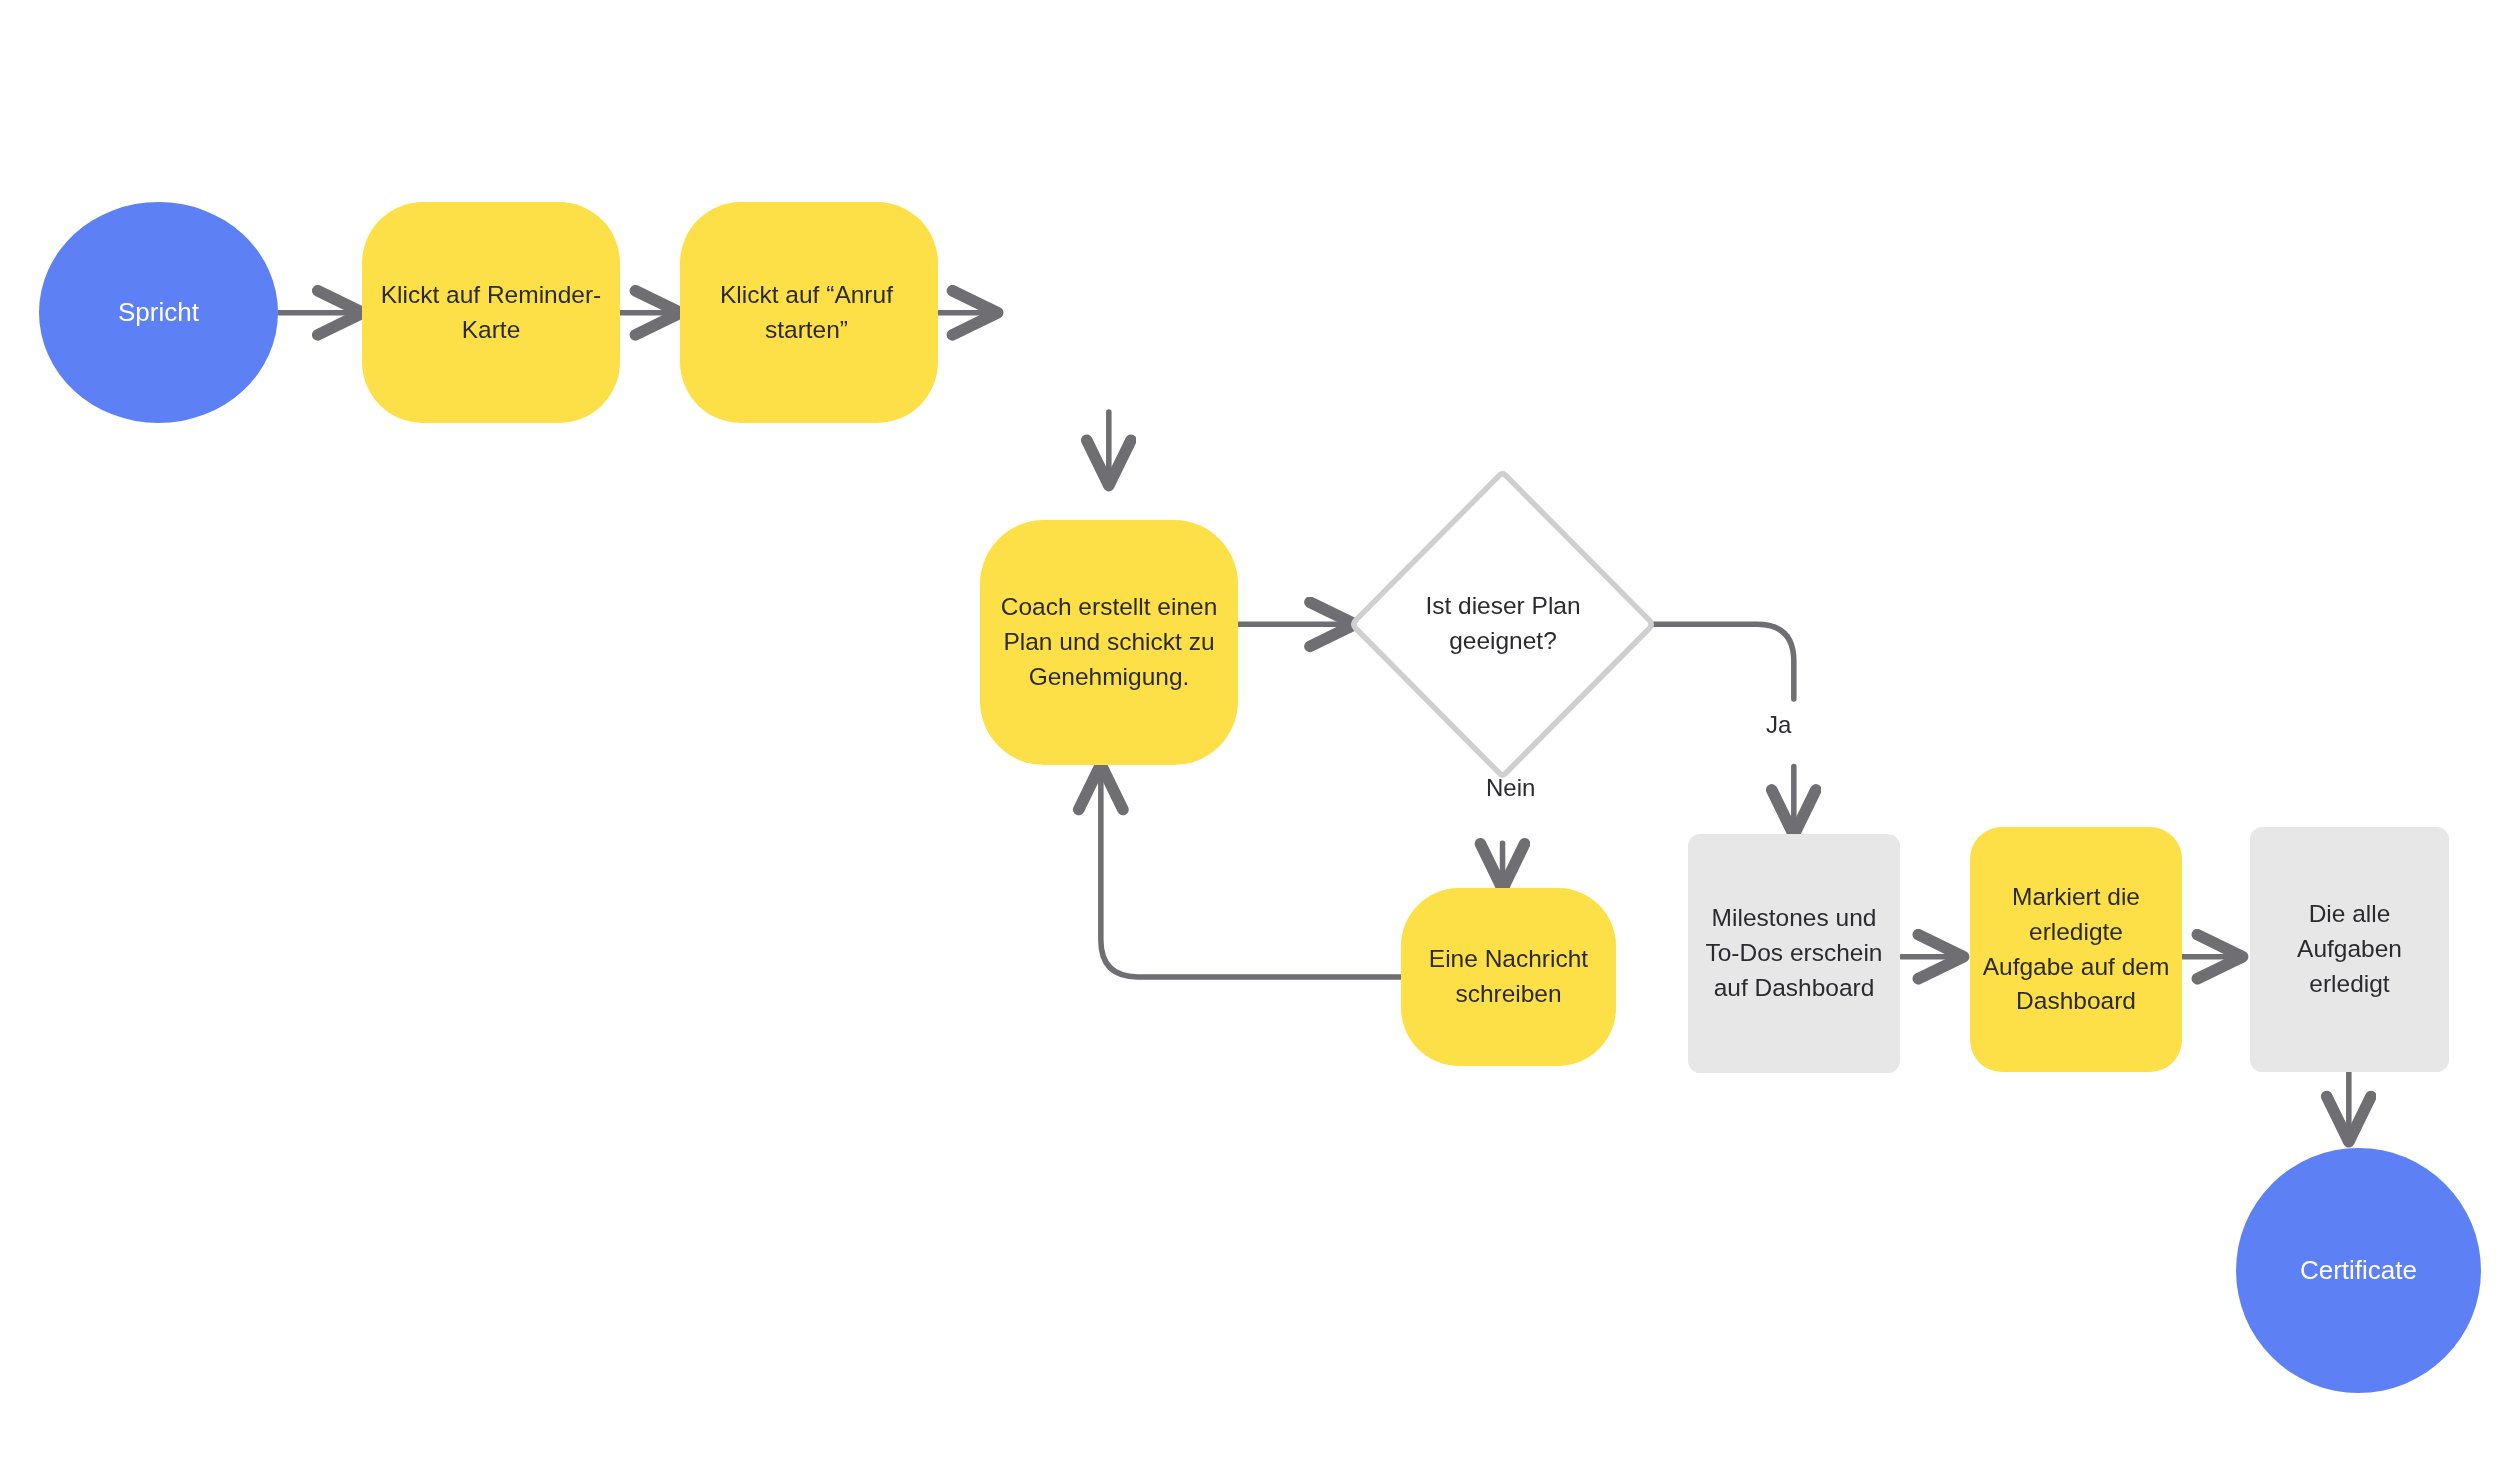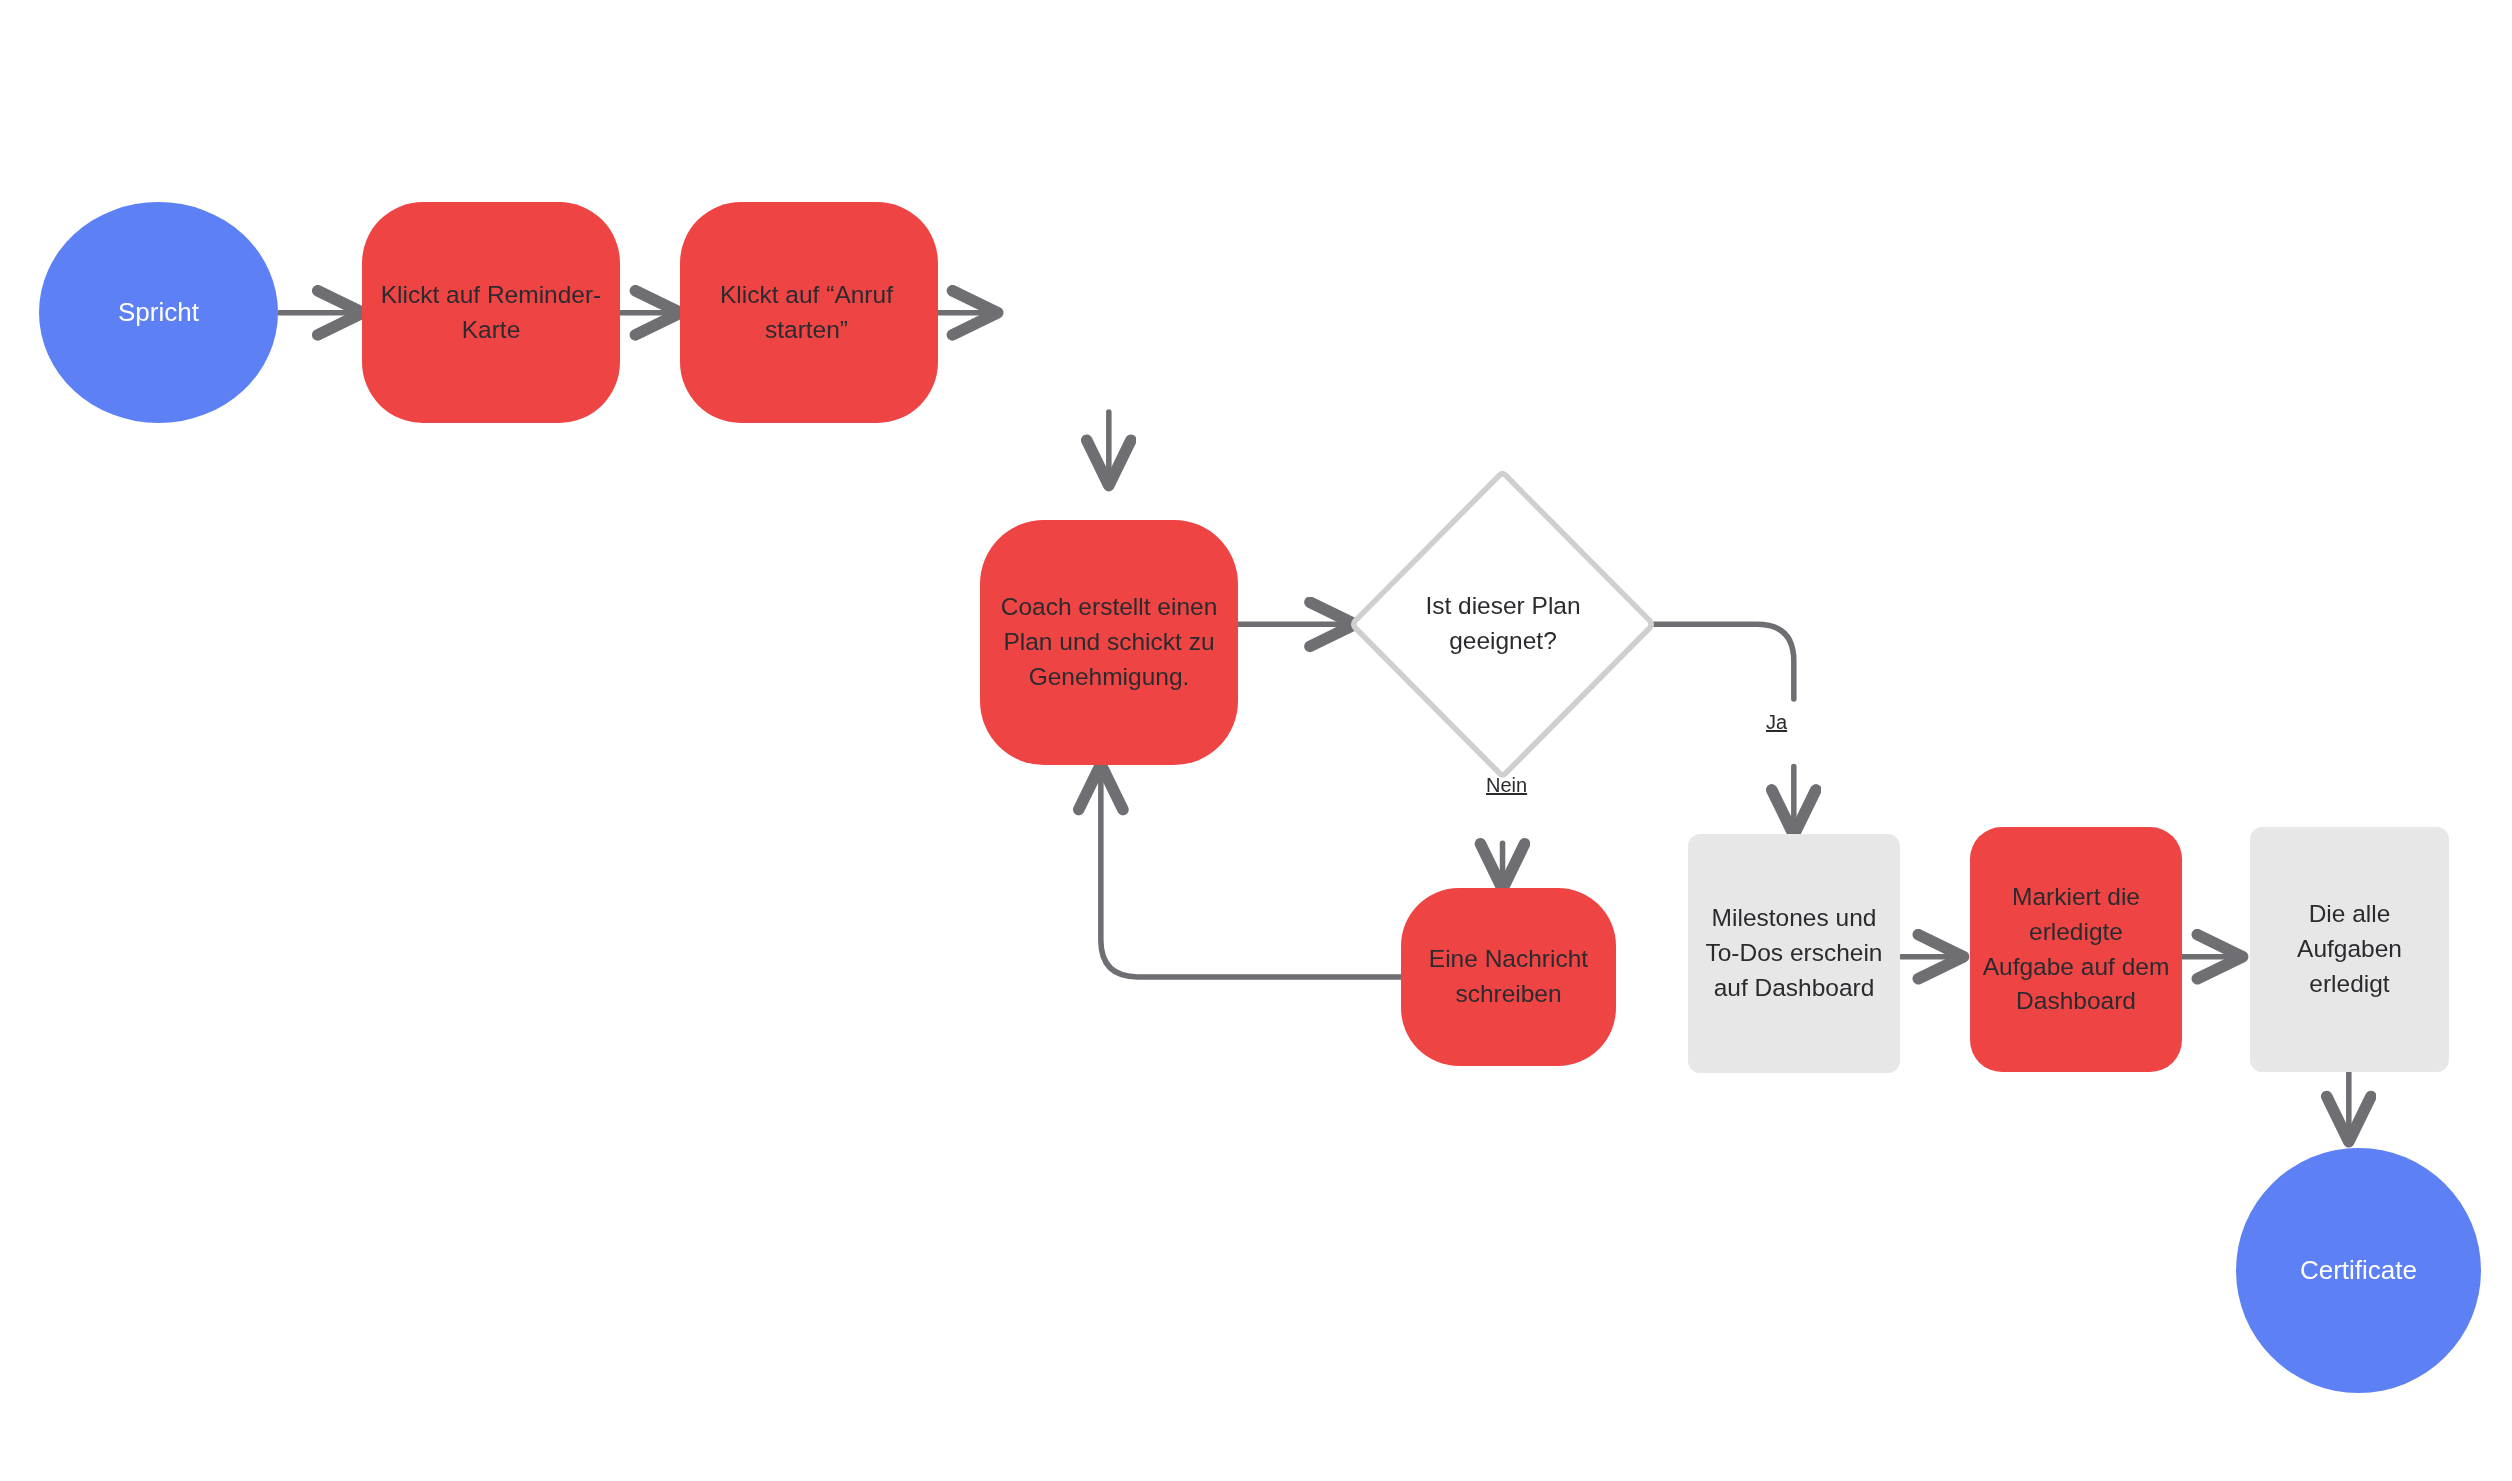--- a/index.html
+++ b/index.html
@@ -41,42 +41,41 @@
     padding: 6.1px 11px;
     z-index: 2;
   }
   .node-terminator {
     border-radius: 50%;
     background: #5e80f5;
     color: #ffffff;
   }
   .node-action {
     border-radius: 56px;
-    background: #ef4444;
+    background: #fde047;
     align-items: center;
   }
   .node-system {
     border-radius: 12.3px;
     background: #e7e7e7;
   }
   .node-decision {
     background: transparent;
     color: #2b2b2f;
   }
   .node-decision .decision-inner {
     position: relative;
     z-index: 2;
   }
   .edge-label {
     position: absolute;
-    font-size: 20px;
+    font-size: 24px;
     color: #2b2b2f;
     z-index: 3;
     white-space: nowrap;
-    text-decoration: underline;
   }
 </style>
 </head>
 <body>
 
 <div id="canvas">
 
   <svg id="wires" viewBox="0 0 4096 2415" width="2512" height="1481" xmlns="http://www.w3.org/2000/svg">
     <defs>
       <marker id="ah" markerWidth="12" markerHeight="12" refX="9.2" refY="5" orient="auto" markerUnits="strokeWidth">

